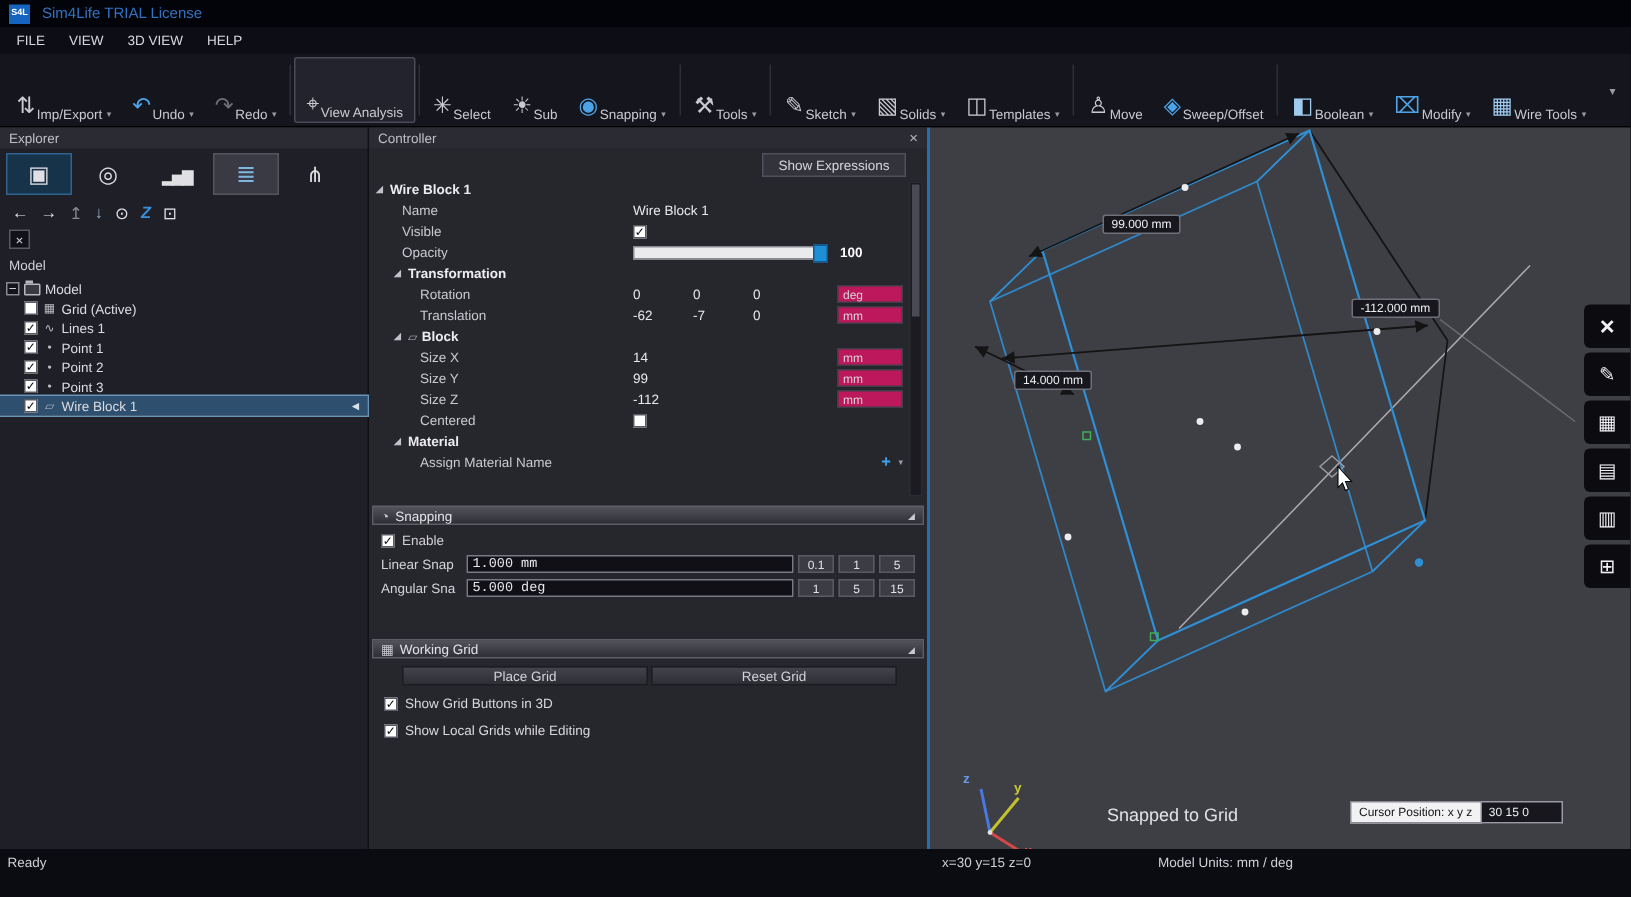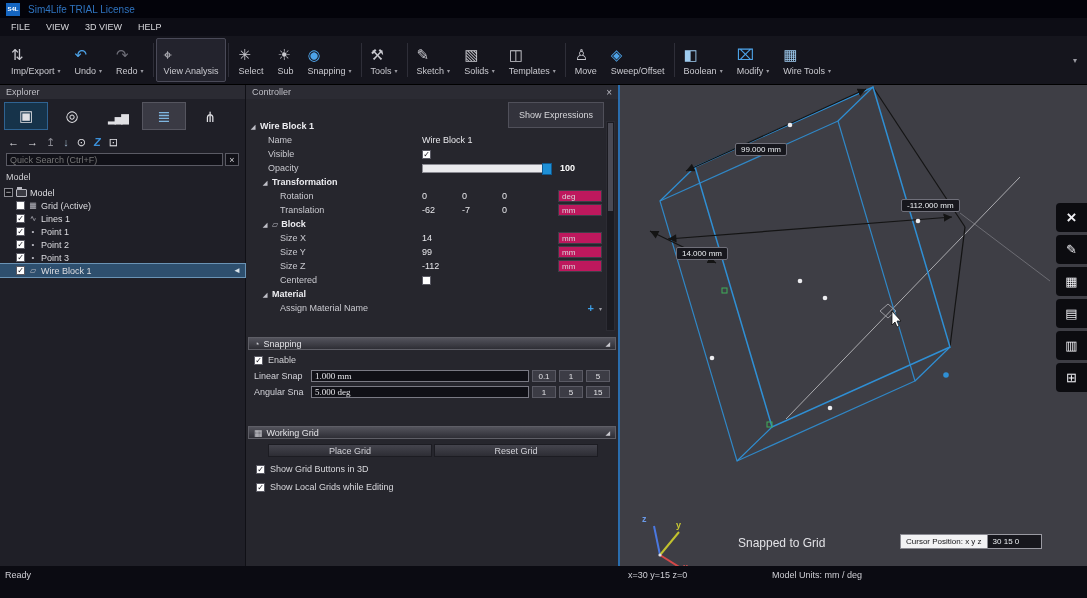--- a/index.html
+++ b/index.html
@@ -9,21 +9,21 @@
 
 
 .titlebar{height:18px;background:#03030a;display:flex;align-items:center;gap:8px;padding:0 6px;flex:0 0 auto}
 .logo{width:14px;height:13px;background:#1565c0;color:#fff;font-size:6px;display:flex;align-items:center;justify-content:center;font-weight:bold}
 .title-text{color:#2f74c0;font-size:10px}
 .menubar{height:18px;background:#0d0d15;display:flex;align-items:center;gap:2px;padding:0 4px;flex:0 0 auto}
 .menu-item{font-size:9px;color:#d8d8dc;padding:2px 7px}
 
 
 .ribbon{height:49px;background:#15151d;display:flex;align-items:stretch;padding:2px 4px;border-bottom:1px solid #000;flex:0 0 auto}
-.rib-item{display:flex;flex-direction:column;align-items:flex-start;justify-content:center;padding:1px 7px;gap:1px}
+.rib-item{display:flex;flex-direction:row;align-items:flex-end;justify-content:center;padding:1px 7px;gap:1px}
 .rib-item.active{background:#23232d;border:1px solid #4a4a58;border-radius:2px}
 .rib-icon{font-size:15px;line-height:19px;height:20px;color:#c9c9cf}
 .rib-label{font-size:9px;color:#c9c9cf;display:flex;gap:3px;align-items:center;white-space:nowrap}
 .rib-arrow{font-size:6px;color:#9a9aa2}
 .rib-sep{width:1px;background:#2e2e38;margin:5px 2px}
 .rib-overflow{display:flex;align-items:center;padding:0 6px;color:#9a9aa2;font-size:8px;margin-left:auto}
 .ic-impexp::before{content:"⇅"}
 .ic-undo::before{content:"↶";color:#4da3e8}
 .ic-redo::before{content:"↷";color:#6e6e78}
 .ic-viewanalysis::before{content:"⌖"}
@@ -83,21 +83,21 @@
 .ti-block::before{content:"▱"}
 .trow.selected{background:#2e4f6e;outline:1px solid #6a93b5}
 .pin{margin-left:auto;font-size:8px;color:#d8e2ea}
 .pin::before{content:"◄"}
 
 
 .controller{flex:0 0 374px;background:#26262d;border-right:2px solid #2a6dad;display:flex;flex-direction:column;position:relative}
 .ctrl-head .close-x{margin-left:auto;color:#b8b8c0;font-size:10px}
 .close-x::before{content:"×"}
 .expr-row{height:20px;display:flex;justify-content:flex-end;padding:3px 14px 3px 0}
-.expr-btn{height:26px;background:#33333c;border:1px solid #50505a;color:#d6d6da;font-size:9px;padding:0 10px;display:flex;align-items:center}
+.expr-btn{height:16px;background:#33333c;border:1px solid #50505a;color:#d6d6da;font-size:9px;padding:0 10px;display:flex;align-items:center}
 .prop-grid{position:relative;height:214px;flex:0 0 auto}
 .prow{height:14px;display:flex;align-items:center;font-size:9px;padding-right:16px}
 .plabel{flex:0 0 176px;color:#c9c9cf;padding-left:22px;white-space:nowrap;overflow:hidden}
 .plabel.lvl2{padding-left:34px}
 .prow.group{color:#ececf0;font-weight:bold}
 .tri{width:14px;text-align:center;font-size:6px;color:#c0c0c8;flex:0 0 auto}
 .prow.group.sub .tri{margin-left:12px}
 .gi{font-weight:normal;font-size:8px;color:#b9b9c2;margin-right:3px}
 .gi::before{content:"▱"}
 .pnum{flex:0 0 40px;color:#e8e8ec}
@@ -115,21 +115,21 @@
 .vthumb{margin:1px;height:88px;background:#4a4a54}
 .sect-head{height:13px;margin:4px 2px 0 2px;background:linear-gradient(#53535c,#2e2e35);border:1px solid #5e5e66;display:flex;align-items:center;gap:4px;padding:0 5px;font-size:9px;color:#e2e2e6;flex:0 0 auto}
 .sect-tri{margin-left:auto;font-size:6px;color:#c9c9cf}
 .sect-tri::before{content:"◢"}
 .sh-ic{font-size:9px;color:#c9c9cf}
 .sh-snap::before{content:"◔"}
 .sh-grid::before{content:"▦"}
 .enable-row{display:flex;align-items:center;gap:5px;padding:5px 8px 3px 8px;font-size:9px}
 .snap-row{display:flex;align-items:center;gap:3px;padding:2px 8px;font-size:9px}
 .snap-label{flex:0 0 54px;color:#d2d2d8}
-.snap-input{flex:1;height:12px;background:#101016;border:1px solid #7a7a84;color:#e6e6ea;font-size:9px;padding:0 3px;font-family:Liberation Serif, serif}
+.snap-input{flex:1;height:12px;background:#101016;border:1px solid #7a7a84;color:#e6e6ea;font-size:9px;padding:0 3px;font-family:Liberation Mono, monospace}
 .snap-btn{flex:0 0 24px;height:12px;background:#3c3c45;border:1px solid #5a5a64;color:#e2e2e6;font-size:8px;display:flex;align-items:center;justify-content:center}
 .wg-gap{height:22px;flex:0 0 auto}
 .wg-buttons{display:flex;gap:2px;padding:5px 20px 2px 22px}
 .wg-btn{flex:1;height:13px;background:linear-gradient(#44444d,#2d2d34);border:1px solid #1c1c22;color:#d2d2d8;font-size:9px;display:flex;align-items:center;justify-content:center}
 .wg-opt{display:flex;align-items:center;gap:5px;padding:5px 10px 3px 10px;font-size:9px;color:#d8d8dc}
 
 
 .viewport{flex:1;background:#3e3e45;position:relative;overflow:hidden}
 .viewport svg{position:absolute;inset:0}
 .dim-label{position:absolute;background:#17171d;border:1px solid #70707a;border-radius:2px;color:#eceff2;font-size:8px;padding:1px 5px;white-space:nowrap}
@@ -318,21 +318,20 @@
       <div class="exp-nav">
         <span class="xi-back"></span>
         <span class="xi-fwd"></span>
         <span class="xi-upfolder"></span>
         <span class="xi-down"></span>
         <span class="xi-eye"></span>
         <span class="xi-z"></span>
         <span class="xi-chk"></span>
       </div>
       <div class="search-row">
-        <input class="search-input" placeholder="Quick Search (Ctrl+F)" style="">
         <div class="search-clear">
             <span class="xi-x"></span>
           </div>
       </div>
       <div class="model-label">Model</div>
       <div class="tree">
         <div class="trow root">
           <span class="expander"></span>
           <span class="folder"></span>
           <span class="tlabel">Model</span>

